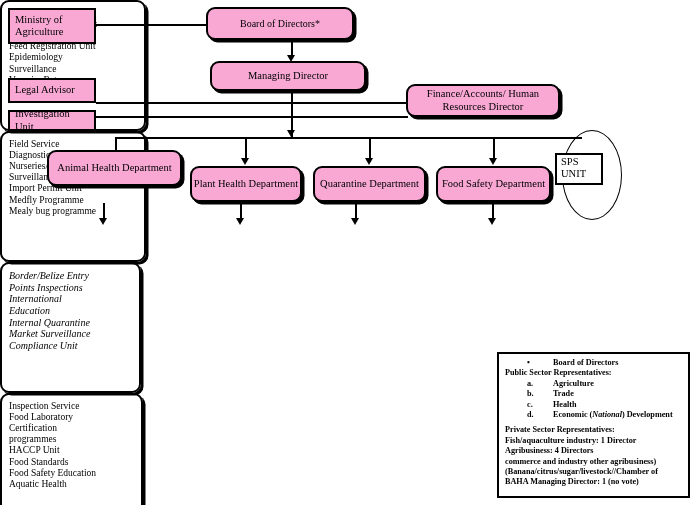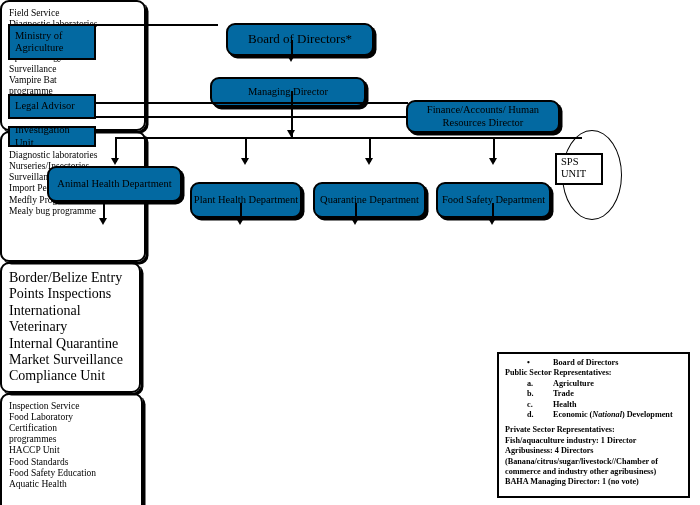--- a/index.html
+++ b/index.html
@@ -13,28 +13,27 @@
     height: 505px;
     background: #ffffff;
     font-family: "Liberation Serif", "DejaVu Serif", serif;
     overflow: hidden;
   }
 
   
   .box {
     position: absolute;
     box-sizing: border-box;
-    background: #0369a1;
+    background: #f9a8d4;
     display: flex;
     align-items: center;
     justify-content: center;
     text-align: center;
     color: #000000;
     line-height: 1.15;
-    margin-top: 16px;
   }
 
   
   .rect {
     border: 2px solid #000000;
     justify-content: flex-start;
     text-align: left;
     padding: 2px 5px;
   }
 
@@ -133,21 +132,21 @@
 <body>
 
 <div id="canvas">
 
   <div class="box rect" style="left:8px; top:8px; width:88px; height:36px; font-size:10.5px;">
     <span>Ministry of Agriculture</span>
   </div>
 
   <div class="hline" style="left:96px; top:24px; width:122px;"></div>
 
-  <div class="box node" style="left:226px; top:7px; width:148px; height:33px; font-size:13px;">
+  <div class="box node" style="left:206px; top:7px; width:148px; height:33px; font-size:10px;">
     <span>Board of Directors*</span>
   </div>
 
   <div class="vline" style="left:291px; top:40px; height:17px;"></div>
   <div class="arrowhead" style="left:287px; top:55px;"></div>
 
   <div class="box node" style="left:210px; top:61px; width:156px; height:30px; font-size:10.5px;">
     <span>Managing Director</span>
   </div>
 
@@ -230,26 +229,26 @@
         <li>Field Service</li>
         <li>Diagnostic laboratories</li>
         <li>Nurseries/Insectories</li>
         <li>Surveillance</li>
         <li>Import Permit Unit</li>
         <li>Medfly Programme</li>
         <li>Mealy bug programme</li>
       </ul>
   </div>
 
-  <div class="listbox" style="left:310px; top:228px; width:125px; height:117px; font-size:14px;">
+  <div class="listbox" style="left:310px; top:228px; width:125px; height:117px; font-size:10px;font-style:italic;">
     <ul>
         <li>Border/Belize Entry</li>
         <li>Points Inspections</li>
         <li>International</li>
-        <li>Veterinary</li>
+        <li>Education</li>
         <li>Internal Quarantine</li>
         <li>Market Surveillance</li>
         <li>Compliance Unit</li>
       </ul>
   </div>
 
   <div class="listbox" style="left:440px; top:228px; width:127px; height:117px; font-size:9.5px;">
     <ul>
         <li>Inspection Service</li>
         <li>Food Laboratory</li>
@@ -288,19 +287,19 @@
           <span class="lg-marker">d.</span>
           <span>Economic (<i>National</i>) Development</span>
         </div>
       </div>
 
     <div class="lg-head sp-top">Private Sector Representatives:</div>
 
     <div>
         <div class="lg-free">Fish/aquaculture industry: 1 Director</div>
         <div class="lg-free">Agribusiness: 4 Directors</div>
+        <div class="lg-free">commerce and industry other agribusiness)</div>
         <div class="lg-free">(Banana/citrus/sugar/livestock//Chamber of</div>
-        <div class="lg-free">commerce and industry other agribusiness)</div>
         <div class="lg-free"> BAHA Managing Director: 1 (no vote)</div>
       </div>
   </div>
 
 </div>
 
 </body></html>

